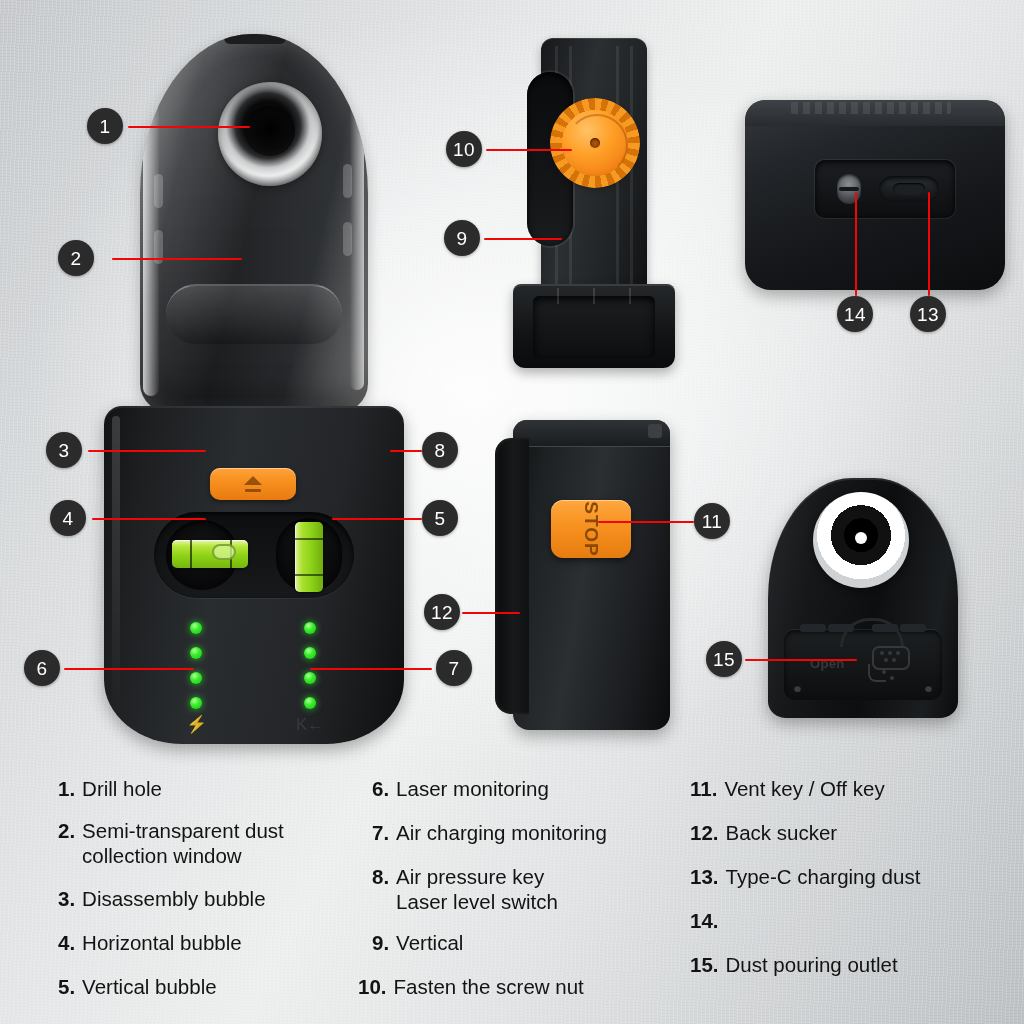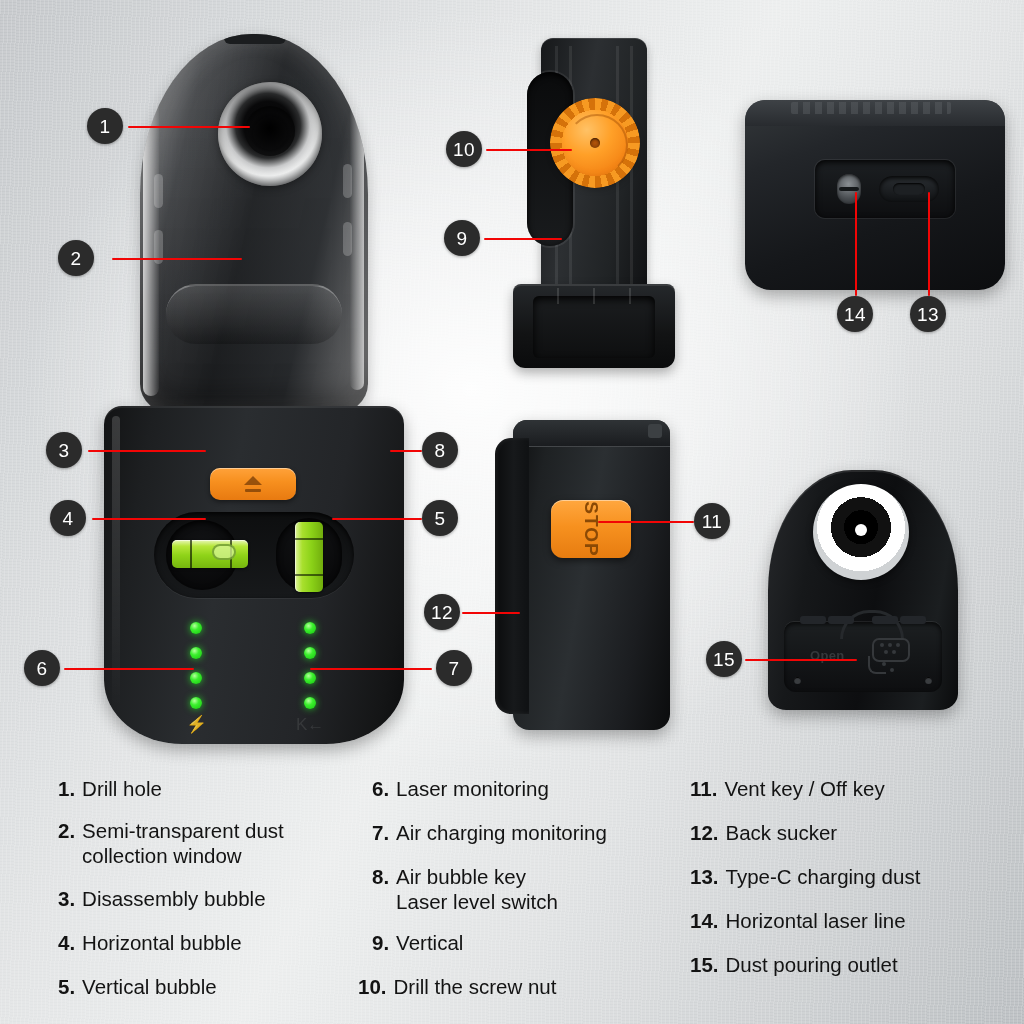--- a/index.html
+++ b/index.html
@@ -179,21 +179,21 @@
     box-shadow:inset 2px 0 4px rgba(255,255,255,.07);}
   .sv-stop{
     position:absolute;left:56px;top:80px;width:80px;height:58px;border-radius:12px;
     background:linear-gradient(180deg,#ffa73f 0%,#f7911f 45%,#e77c10 100%);
     box-shadow:0 3px 7px rgba(0,0,0,.5), inset 0 1px 0 rgba(255,255,255,.45);
     display:flex;align-items:center;justify-content:center;
   }
   .sv-stop span{transform:rotate(90deg);font-weight:bold;font-size:19px;letter-spacing:1px;color:#8a4905;}
   
   #rear-view{position:absolute;left:768px;top:470px;width:190px;height:260px;}
-  .rv-shell{position:absolute;left:0;top:0;width:190px;height:240px;
+  .rv-shell{position:absolute;left:0;top:8px;width:190px;height:240px;
     border-radius:84px 84px 18px 18px / 120px 120px 16px 16px;
     background:linear-gradient(100deg,#27292c 0%,#16181a 24%,#0d0e10 56%,#1b1e20 84%,#0a0b0c 100%);
     box-shadow:inset 0 2px 0 rgba(255,255,255,.1), 0 6px 16px rgba(0,0,0,.3);overflow:hidden;}
   .rv-ring{position:absolute;left:45px;top:14px;width:96px;height:96px;border-radius:50%;
     background:radial-gradient(circle at 50% 45%, #000 0 17px, #111 17px 30px, #ffffff 30px 44px, #cfd2d4 44px 48px);
     box-shadow:0 2px 7px rgba(0,0,0,.45);}
   .rv-ring .pin{position:absolute;left:42px;top:40px;width:12px;height:12px;border-radius:50%;background:#fff;}
   .rv-door{position:absolute;left:16px;top:152px;width:158px;height:70px;border-radius:10px 10px 12px 12px;
     background:linear-gradient(180deg,#1c1f21,#0d0e10);box-shadow:inset 0 2px 5px rgba(0,0,0,.8), 0 -1px 0 rgba(255,255,255,.08);}
   .rv-arch{position:absolute;left:56px;top:-12px;width:58px;height:26px;border-radius:30px 30px 0 0;
@@ -407,32 +407,32 @@
         <span class="txt">Laser monitoring</span>
       </div>
       <div class="cap" style="top:52px;">
         <span class="num">7</span>
           <span class="num">.</span>
         <span class="txt">Air charging monitoring</span>
       </div>
       <div class="cap" style="top:96px;">
         <span class="num">8</span>
           <span class="num">.</span>
-        <span class="txt">Air bubble key
+        <span class="txt">Air pressure key
 Laser level switch</span>
       </div>
       <div class="cap" style="top:162px;">
         <span class="num">9</span>
           <span class="num">.</span>
         <span class="txt">Vertical</span>
       </div>
       <div class="cap" style="top:206px;left:-14px;">
         <span class="num">10</span>
           <span class="num">.</span>
-        <span class="txt">Drill the screw nut</span>
+        <span class="txt">Fasten the screw nut</span>
       </div>
     </div>
 
     <div class="col" style="left:690px;width:330px;">
       <div class="cap" style="top:8px;">
         <span class="num">11</span>
           <span class="num">.</span>
         <span class="txt">Vent key / Off key</span>
       </div>
       <div class="cap" style="top:52px;">
@@ -441,21 +441,20 @@
         <span class="txt">Back sucker</span>
       </div>
       <div class="cap" style="top:96px;">
         <span class="num">13</span>
           <span class="num">.</span>
         <span class="txt">Type-C charging dust</span>
       </div>
       <div class="cap" style="top:140px;">
         <span class="num">14</span>
           <span class="num">.</span>
-        <span class="txt">Horizontal laser line</span>
       </div>
       <div class="cap" style="top:184px;">
         <span class="num">15</span>
           <span class="num">.</span>
         <span class="txt">Dust pouring outlet</span>
       </div>
     </div>
   </div>
 </div>
 

